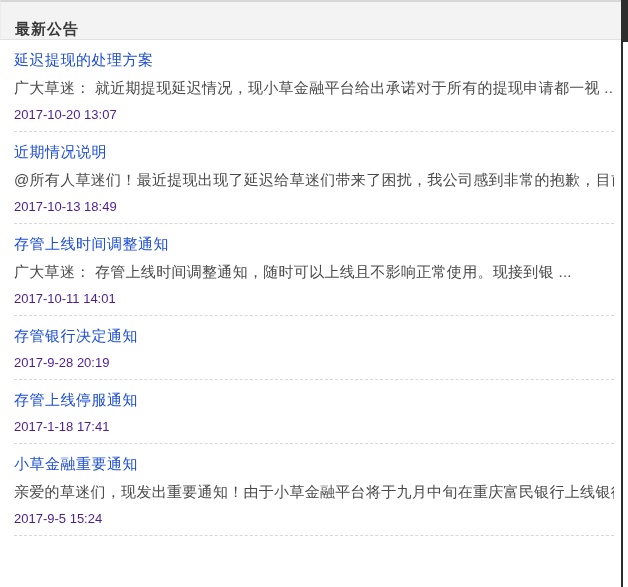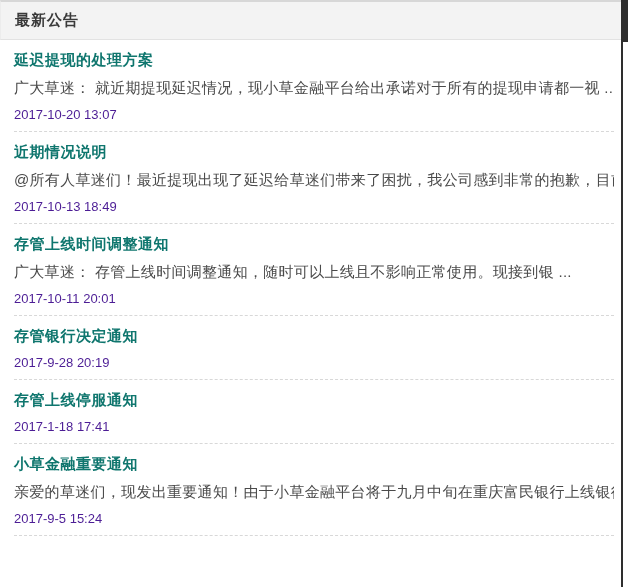--- a/index.html
+++ b/index.html
@@ -17,42 +17,42 @@
     position: relative;
     background: #ffffff;
   }
   .panel-header {
     height: 40px;
     background: #f3f3f3;
     border-top: 2px solid #d7d7d7;
     border-bottom: 1px solid #e2e2e2;
     border-left: 1px solid #ececec;
     display: flex;
-    align-items: center;
+    align-items: flex-end;
     padding: 0 14px;
   }
   .panel-header .panel-title {
     font-size: 15px;
     font-weight: bold;
     color: #3a3a3a;
     letter-spacing: 1px;
   }
   .announcement-list {
     padding: 0 14px;
   }
   .item {
     padding: 11px 0 9px 0;
     border-bottom: 1px dashed #d8d8d8;
   }
   .item-title {
     display: inline-block;
     font-size: 15px;
     line-height: 17px;
-    font-weight: bold;
-    color: #0f766e;
+    font-weight: normal;
+    color: #1d4ed8;
     text-decoration: none;
     margin-bottom: 11px;
     cursor: pointer;
     letter-spacing: 0.5px;
   }
   .item-excerpt {
     font-size: 15px;
     line-height: 17px;
     color: #4a4a4a;
     margin-bottom: 11px;
@@ -102,21 +102,21 @@
 
     <div class="item">
       <a class="item-title">近期情况说明</a>
       <div class="item-excerpt">@所有人草迷们！最近提现出现了延迟给草迷们带来了困扰，我公司感到非常的抱歉，目前 ...</div>
       <div class="item-date">2017-10-13 18:49</div>
     </div>
 
     <div class="item">
       <a class="item-title">存管上线时间调整通知</a>
       <div class="item-excerpt">广大草迷： 存管上线时间调整通知，随时可以上线且不影响正常使用。现接到银 ...</div>
-      <div class="item-date">2017-10-11 20:01</div>
+      <div class="item-date">2017-10-11 14:01</div>
     </div>
 
     <div class="item">
       <a class="item-title">存管银行决定通知</a>
       <div class="item-date">2017-9-28 20:19</div>
     </div>
 
     <div class="item">
       <a class="item-title">存管上线停服通知</a>
       <div class="item-date">2017-1-18 17:41</div>

